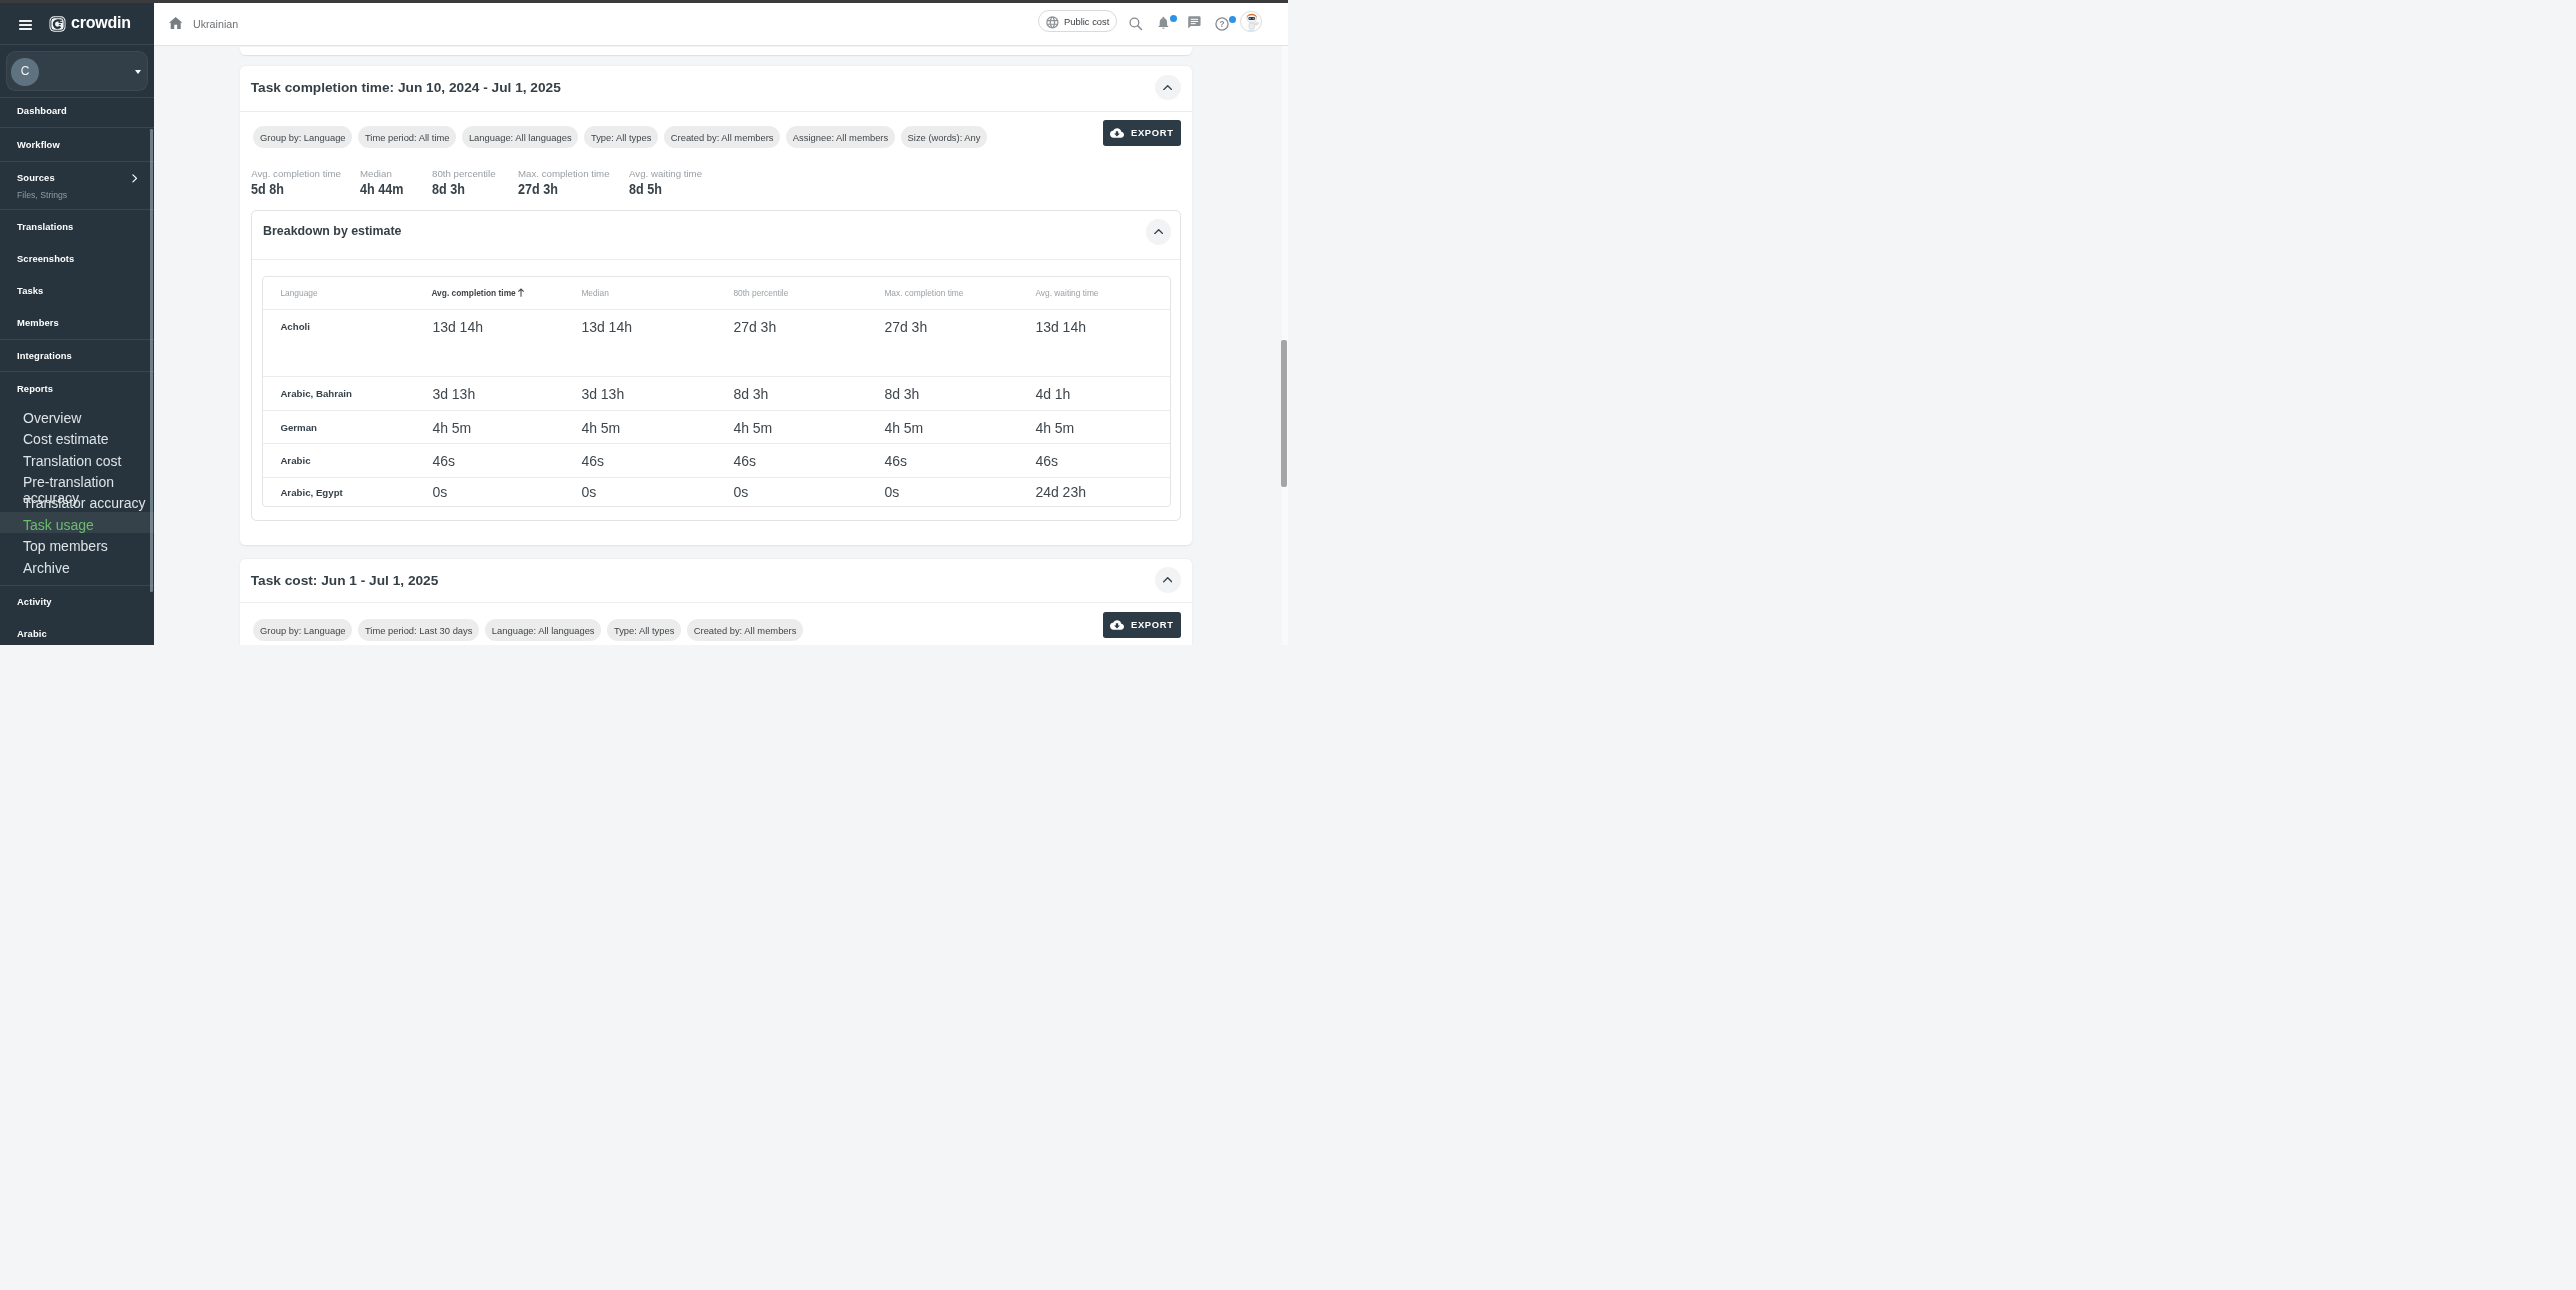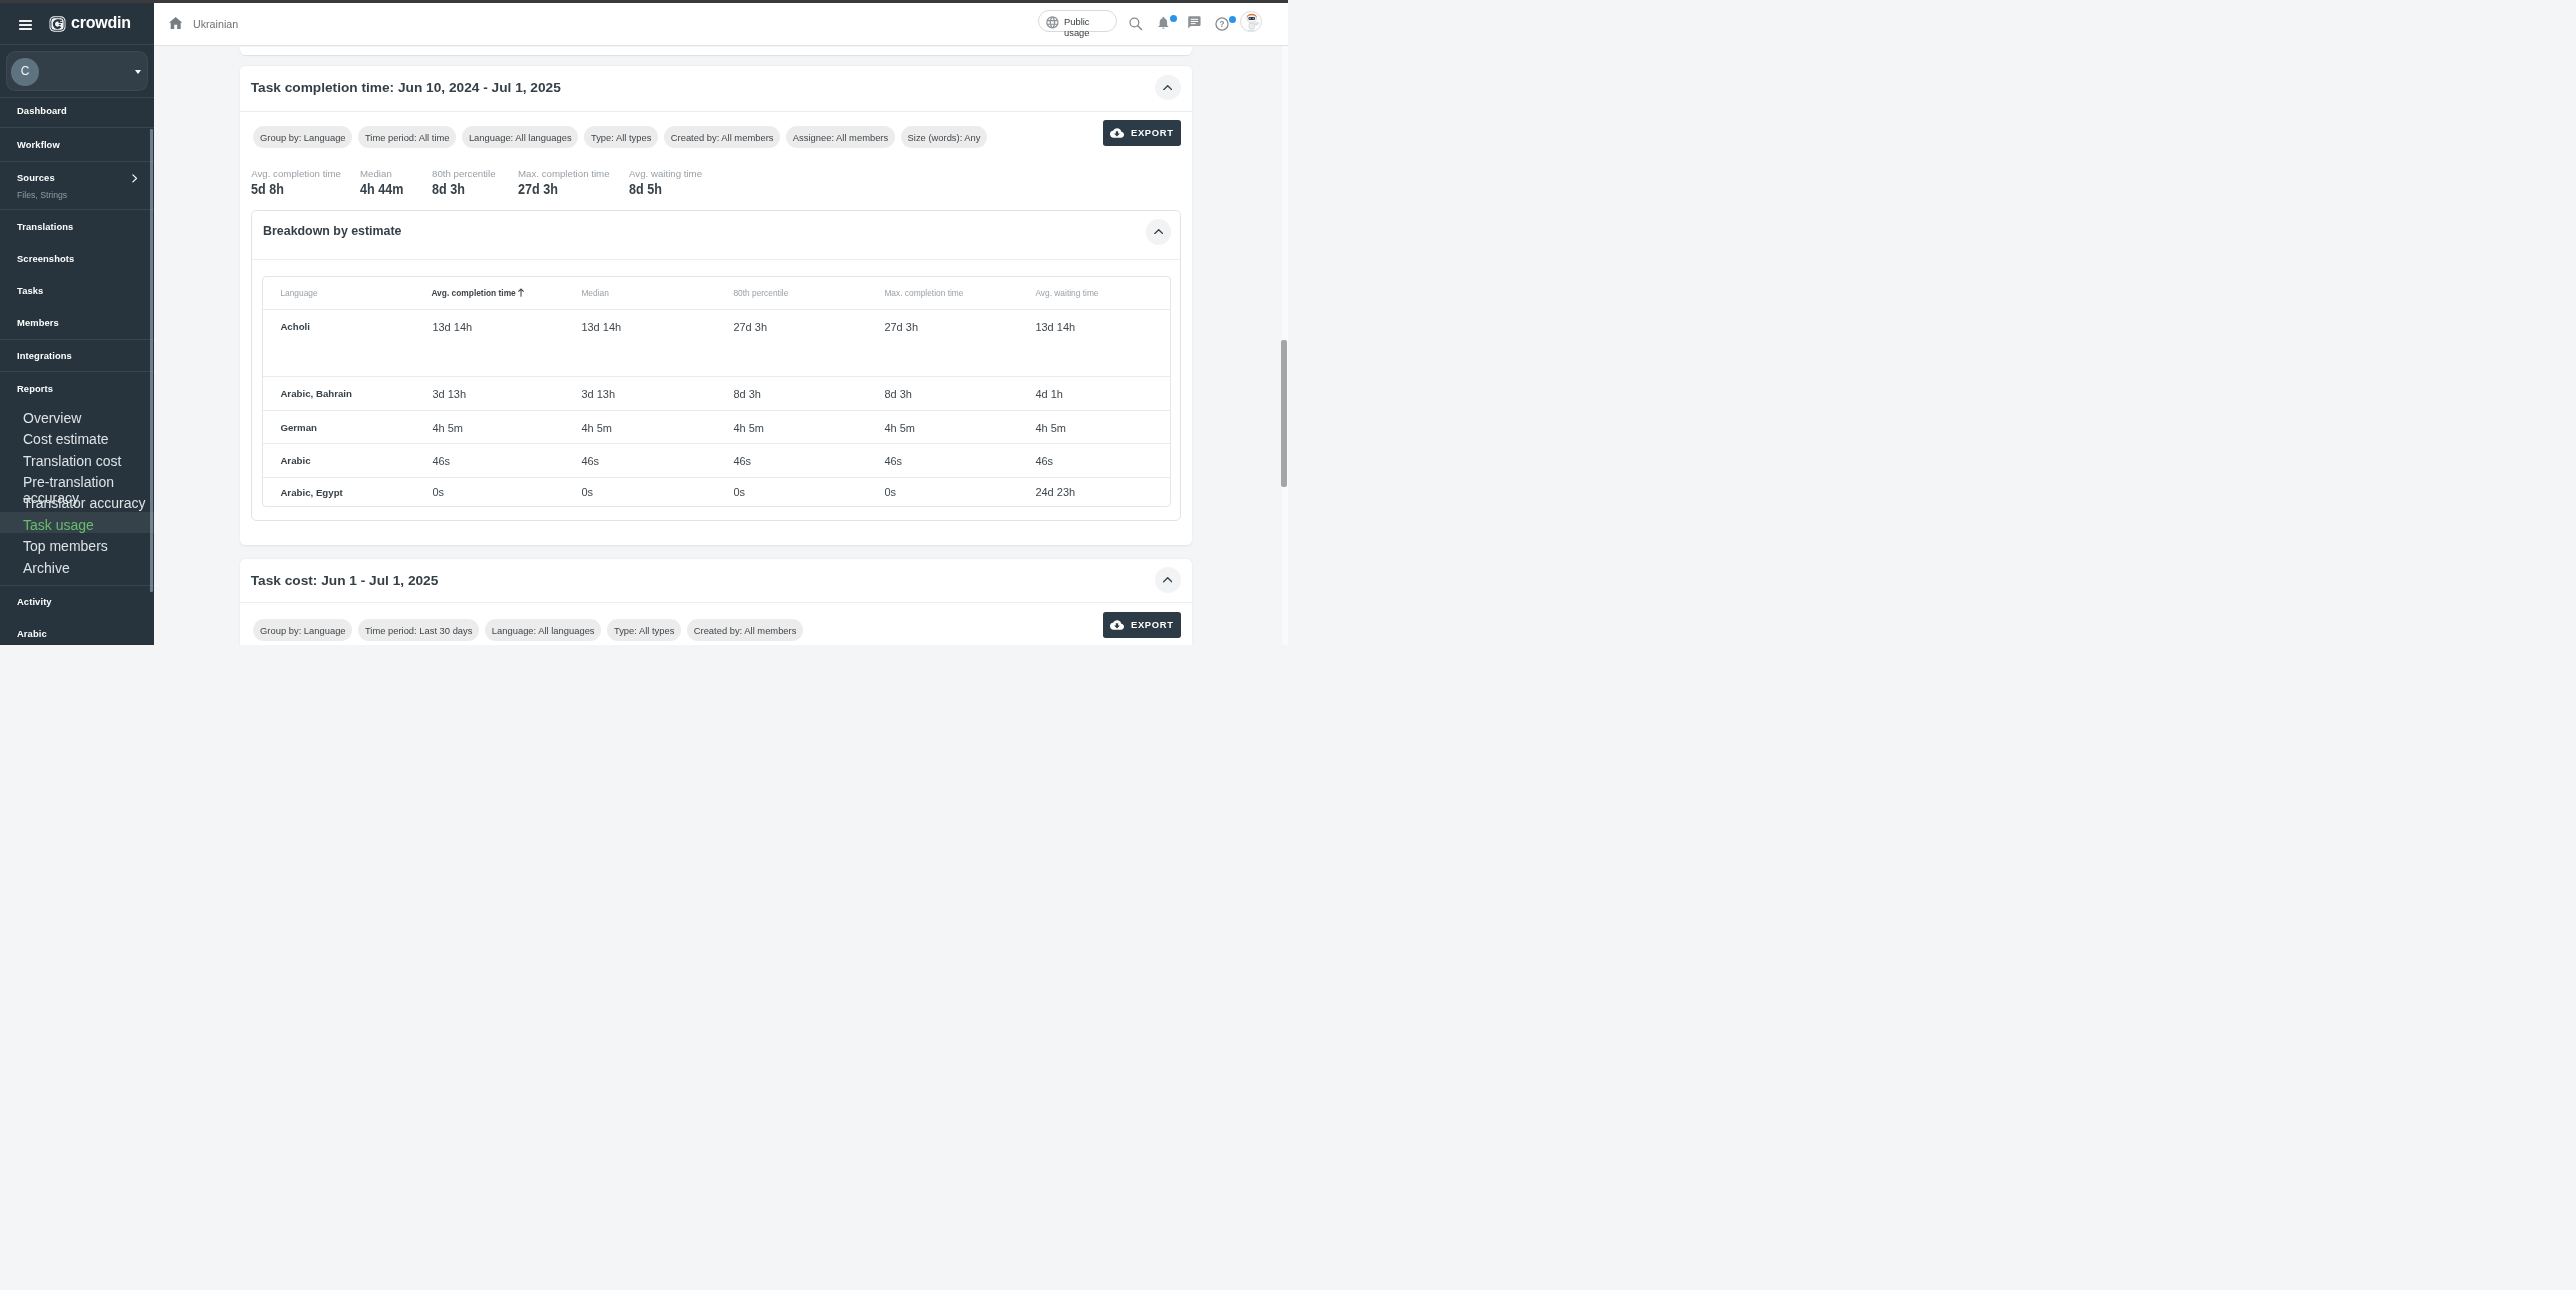--- a/index.html
+++ b/index.html
@@ -41,21 +41,21 @@
   .chips { position:absolute; left:13.4px; display:flex; gap:6px; }
   .chip { height:22px; border-radius:11px; background:#ececec; color:#40474c; font-size:9.4px; display:flex; align-items:center; padding:0 6.7px; white-space:nowrap; }
   .exportbtn { position:absolute; left:863px; width:78px; height:25.5px; background:#2c3b45; border-radius:2.7px; color:#fff; display:flex; align-items:center; justify-content:center; gap:6.7px; font-size:9.4px; font-weight:700; letter-spacing:0.7px; }
   .mlabel { position:absolute; font-size:9.7px; color:#9aa0a6; }
   .mvalue { position:absolute; font-size:14.8px; font-weight:700; color:#37424a; transform:scaleX(0.85); transform-origin:0 50%; }
 
   #subcard { position:absolute; left:10.7px; top:144px; width:930px; height:311px; border:0.7px solid #e2e2e2; border-radius:5.4px; background:#fff; }
   #subcard h2 { position:absolute; left:11.4px; top:0; height:40px; display:flex; align-items:center; font-size:12.4px; font-weight:700; color:#353f46; }
   #tbl { position:absolute; left:10.7px; top:65px; width:909px; height:231px; border:0.7px solid #e5e5e5; border-radius:4px; }
   .trow { position:absolute; left:0; width:100%; height:34px; border-top:0.7px solid #ebebeb; }
-  .tc { position:absolute; top:0; height:100%; display:flex; align-items:center; font-size:11px; color:#3f474d; }
+  .tc { position:absolute; top:0; height:100%; display:flex; align-items:center; font-size:14px; color:#3f474d; }
   .tc.name { font-weight:700; color:#37424a; font-size:9.7px; }
   .th { position:absolute; top:0; height:32px; display:flex; align-items:center; font-size:8.4px; color:#99a1a7; }
   .th.sorted { color:#40454a; font-weight:700; }
 </style>
 </head>
 <body>
   <div class="abs" id="topstrip"></div>
   <div class="abs" id="sidebar">
     <div id="burger">
       <div style="top:20px"></div>
@@ -111,21 +111,21 @@
 
   <div class="abs" id="header">
     <svg style="position:absolute;left:14.8px;top:14.8px" width="13.4" height="12" viewBox="0 0 20 18">
       <path d="M10 0 L20 8.6 L17.5 8.6 L17.5 18 L12.2 18 L12.2 11.5 L7.8 11.5 L7.8 18 L2.5 18 L2.5 8.6 L0 8.6 Z" fill="#787d82"></path>
     </svg>
     <div id="crumb">Ukrainian</div>
     <div id="pubpill">
       <svg style="position:absolute;left:6px;top:3.7px" width="14.8" height="14.8" viewBox="0 0 24 24">
         <path fill="#8e9297" d="M12 2a10 10 0 1 0 0 20 10 10 0 0 0 0-20zm6.9 6h-3a15.7 15.7 0 0 0-1.4-3.6A8 8 0 0 1 18.9 8zM12 4a14 14 0 0 1 1.9 4h-3.8A14 14 0 0 1 12 4zM4.3 14a8.2 8.2 0 0 1 0-4h3.3a16.5 16.5 0 0 0 0 4zm.8 2h3a15.7 15.7 0 0 0 1.4 3.6A8 8 0 0 1 5.1 16zm3-8h-3a8 8 0 0 1 4.3-3.6A15.7 15.7 0 0 0 8.1 8zM12 20a14 14 0 0 1-1.9-4h3.8A14 14 0 0 1 12 20zm2.3-6H9.7a14.6 14.6 0 0 1 0-4h4.6a14.6 14.6 0 0 1 0 4zm.3 5.6a15.7 15.7 0 0 0 1.4-3.6h3a8 8 0 0 1-4.4 3.6zm1.8-5.6a16.5 16.5 0 0 0 0-4h3.3a8.2 8.2 0 0 1 0 4z"></path>
       </svg>
-      <span>Public usage</span>
+      <span>Public cost</span>
     </div>
     <svg class="hicon" style="left:974px;top:13px" width="15.4" height="15.4" viewBox="0 0 24 24">
       <circle cx="10" cy="10" r="6.8" fill="none" stroke="#85898e" stroke-width="2"></circle>
       <path d="M15.2 15.2 L21 21" stroke="#85898e" stroke-width="2.4" stroke-linecap="round"></path>
     </svg>
     <svg class="hicon" style="left:1002px;top:12.7px" width="14.8" height="15.4" viewBox="0 0 24 24">
       <path fill="#8b9095" d="M12 22c1.1 0 2-.9 2-2h-4c0 1.1.9 2 2 2zm6-6v-5c0-3.1-1.6-5.6-4.5-6.3V4a1.5 1.5 0 0 0-3 0v.7C7.6 5.4 6 7.9 6 11v5l-2 2v1h16v-1l-2-2z"></path>
     </svg>
     <div class="bluedot" style="left:1016px; top:12px"></div>
     <svg class="hicon" style="left:1033px;top:12.7px" width="14.8" height="14.8" viewBox="0 0 24 24">

